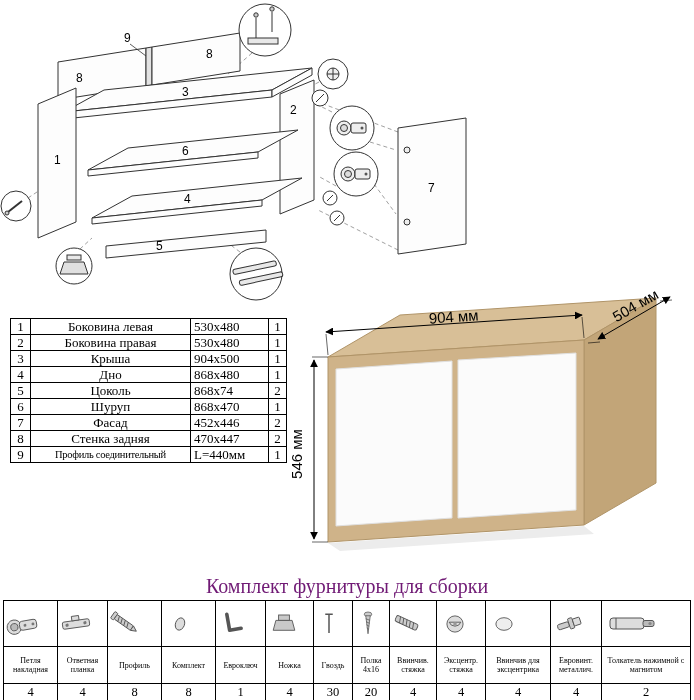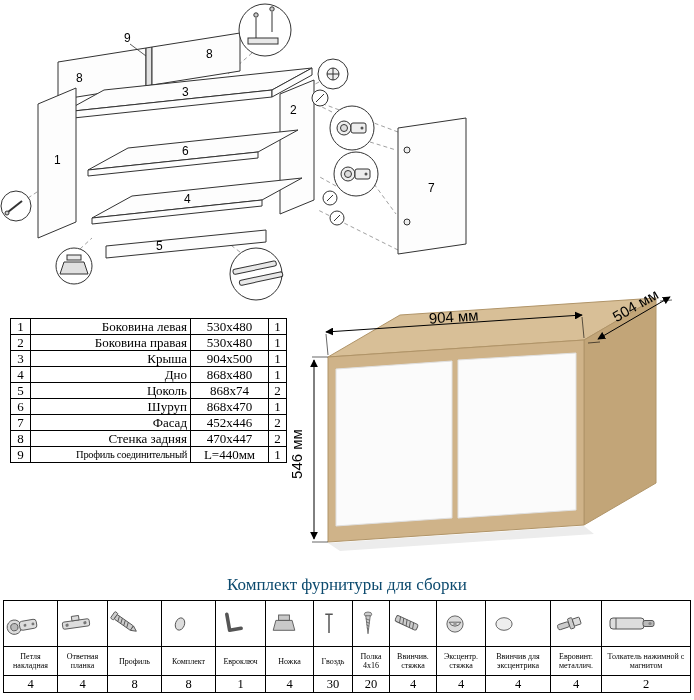--- a/index.html
+++ b/index.html
@@ -7,31 +7,31 @@
   .page {
     position:relative; width:694px; height:700px; background:#fff;
     font-family:"Liberation Serif", serif; overflow:hidden;
   }
   svg { display:block; }
 
   
   #parts-table { position:absolute; left:10px; top:318px; border-collapse:collapse; background:#fff; }
   #parts-table td { border:1px solid #000; font-size:13px; line-height:15px; padding:0 3px; height:16px; white-space:nowrap; }
   #parts-table .c-num { width:20px; text-align:center; padding:0; }
-  #parts-table .c-name { width:160px; text-align:right; }
-  #parts-table .c-size { width:78px; text-align:center;margin-left:40px; }
+  #parts-table .c-name { width:160px; text-align:center; }
+  #parts-table .c-size { width:78px; text-align:left;margin-left:40px; }
   #parts-table .c-qty { width:18px; text-align:center; padding:0; }
   #parts-table .small { font-size:10.5px; letter-spacing:-0.3px; }
 
   
-  #hw-title { position:absolute; top:575px; left:0; width:100%; text-align:center; font-size:17px; color:#0c4a6e; }
+  #hw-title { position:absolute; top:575px; left:0; width:100%; text-align:center; font-size:20px; color:#701a75; }
   #hw-table { position:absolute; left:3px; top:600px; width:688px; border-collapse:collapse; table-layout:fixed; background:#fff; }
   #hw-table td { border:1px solid #000; text-align:center; vertical-align:middle; padding:0; overflow:hidden; }
   #hw-table tr.r-icon td { height:46px; }
-  #hw-table tr.r-label td { height:29px; font-size:8px; line-height:9px; padding:1px; }
+  #hw-table tr.r-label td { height:37px; font-size:8px; line-height:9px; padding:1px; }
   #hw-table tr.r-qty td { height:17px; font-size:12.5px; }
 
   .abs { position:absolute; }
 </style>
 </head>
 <body>
 
 <div class="page">
 
   <svg id="exploded" class="abs" style="left:0;top:0" width="694" height="316" viewBox="0 0 694 316">

